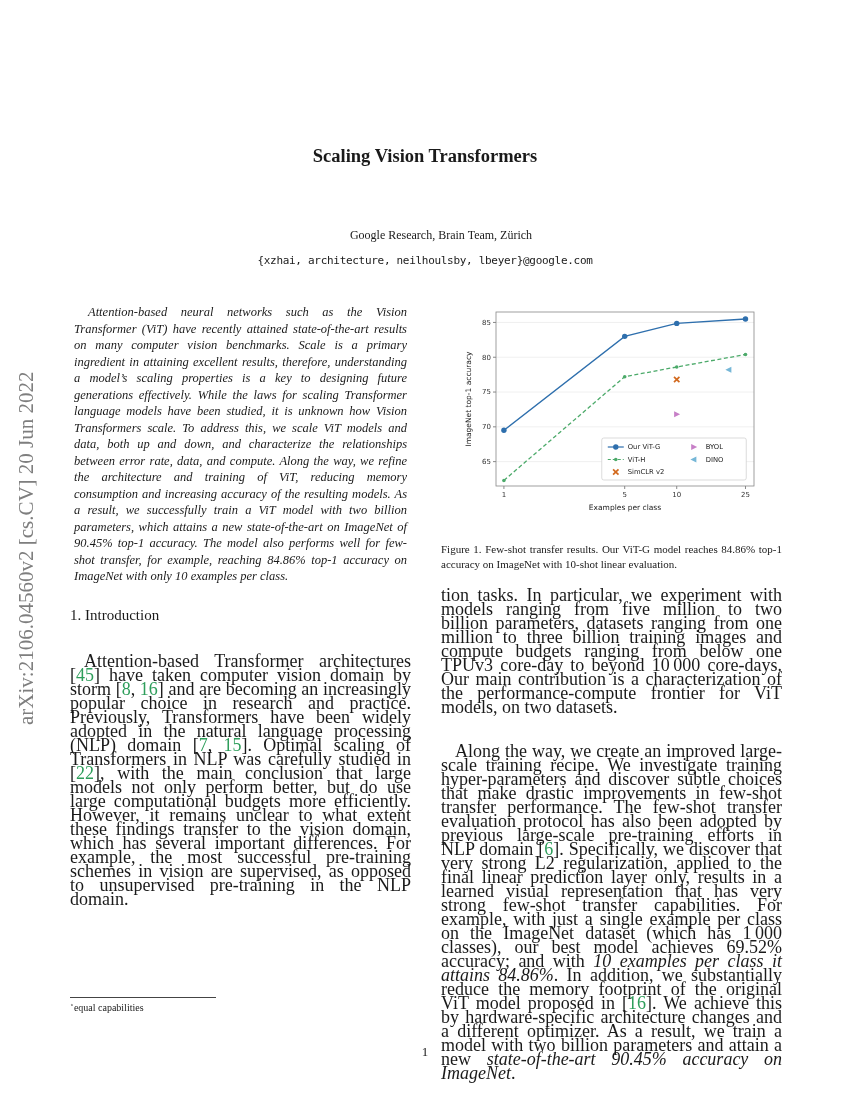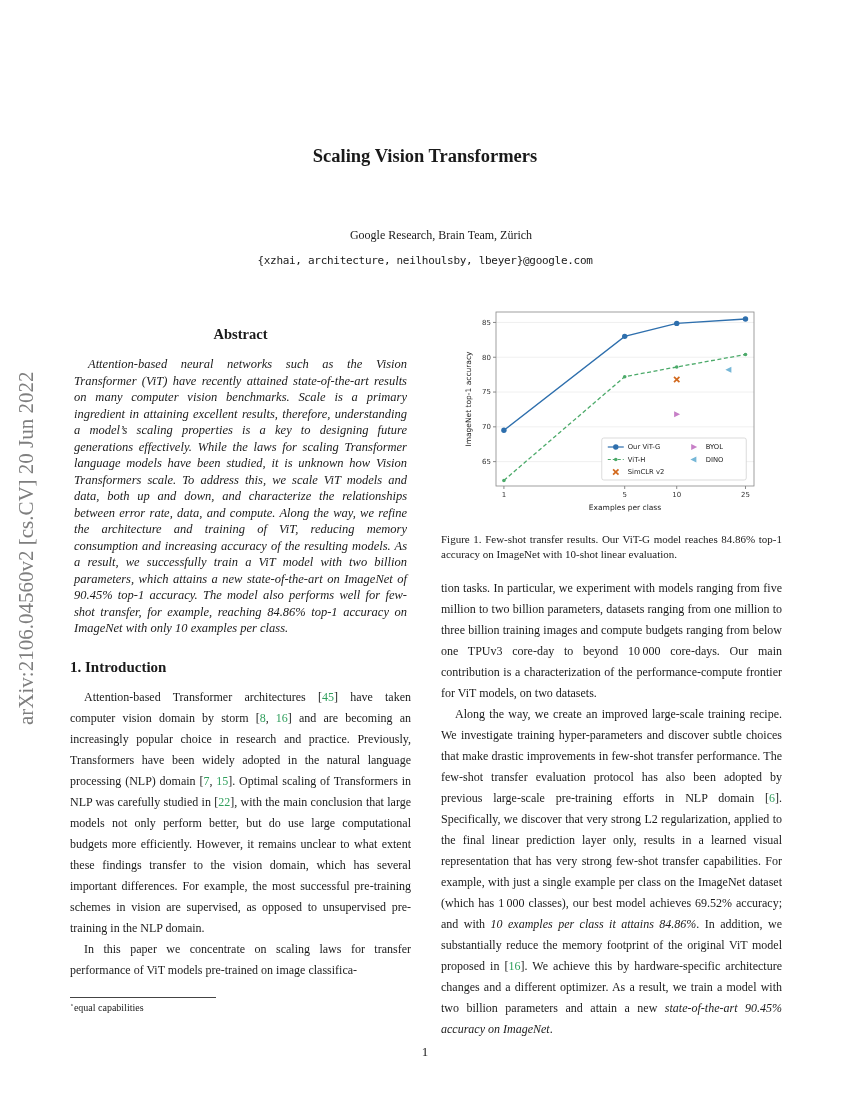--- a/index.html
+++ b/index.html
@@ -16,54 +16,52 @@
   }
   .title { position: absolute; top: 146px; left: 0; width: 100%; text-align: center; font-size: 18.5px; font-weight: bold; }
   .authors { position: absolute; top: 197px; left: 0; width: 100%; text-align: center; font-size: 14px; font-weight: bold; }
   .affiliation { position: absolute; top: 228px; left: 16px; width: 100%; text-align: center; font-size: 12px; }
   .email { position: absolute; top: 254px; left: 0; width: 100%; text-align: center; font-size: 11px; font-family: "DejaVu Sans Mono", monospace; letter-spacing: -0.3px; }
   sup { font-size: 62%; line-height: 0; }
   .columns { position: absolute; top: 300px; left: 70px; width: 712px; display: flex; gap: 30px; }
   .col { width: 341px; }
   .abstract-heading { text-align: center; font-size: 14.5px; font-weight: bold; margin-top: 26px; margin-bottom: 13px; }
   .abstract-text { font-style: italic; font-size: 12.5px; line-height: 16.5px; text-align: justify; text-indent: 14px; margin: 4px; }
-  .section-heading { font-size: 15px; font-weight: bold; margin-top: 22px; margin-bottom: 11px; }
-  .para { font-size: 12px; line-height: 21px; text-align: justify; margin: 0; }
-  .para.indent { text-indent: 14px; }
+  .section-heading { font-size: 15px; font-weight: normal; margin-top: 22px; margin-bottom: 11px; }
+  .para { font-size: 18px; line-height: 14px; text-align: justify; margin: 0; }
+  .para.indent { text-indent: 14px; margin-top: 30px; }
   .seg-cite { color: var(--cite-color, #2e9e5b); }
   .seg-italic { font-style: italic; }
   .figure { margin: 6px 0 0 0; text-align: center; }
   .figure svg { display: inline-block; }
   svg text { font-family: "DejaVu Sans", sans-serif; }
-  .caption { font-size: 11px; line-height: 14.8px; text-align: justify; margin-top: 12px; color: #1a1a1a; }
+  .caption { font-size: 11px; line-height: 14.8px; text-align: justify; margin-top: 22px; color: #1a1a1a; }
   .right-body { margin-top: 16px; }
   .footnote { position: absolute; top: 997px; left: 70px; width: 341px; }
   .footnote-rule { width: 146px; border-top: 1px solid #444; margin-bottom: 4px; }
   .footnote-text { font-size: 10px; }
   .page-number { position: absolute; top: 1044px; left: 0; width: 100%; text-align: center; font-size: 13px; }
 </style>
 </head>
 <body>
 
 <div class="page">
 
   <div class="arxiv-stamp">arXiv:2106.04560v2  [cs.CV]  20 Jun 2022</div>
 
   <div class="title">Scaling Vision Transformers</div>
   <div class="affiliation">Google Research, Brain Team, Zürich</div>
   <div class="email">{xzhai, architecture, neilhoulsby, lbeyer}@google.com</div>
 
   <div class="columns">
 
     <div class="col">
-      <div class="abstract-heading">Abstract</div>
       <p class="abstract-text">Attention-based neural networks such as the Vision Transformer (ViT) have recently attained state-of-the-art results on many computer vision benchmarks. Scale is a primary ingredient in attaining excellent results, therefore, understanding a model’s scaling properties is a key to designing future generations effectively. While the laws for scaling Transformer language models have been studied, it is unknown how Vision Transformers scale. To address this, we scale ViT models and data, both up and down, and characterize the relationships between error rate, data, and compute. Along the way, we refine the architecture and training of ViT, reducing memory consumption and increasing accuracy of the resulting models. As a result, we successfully train a ViT model with two billion parameters, which attains a new state-of-the-art on ImageNet of 90.45% top-1 accuracy. The model also performs well for few-shot transfer, for example, reaching 84.86% top-1 accuracy on ImageNet with only 10 examples per class.</p>
       <div class="section-heading">1. Introduction</div>
       <p class="para indent"><span>Attention-based Transformer architectures [</span><span class="seg-cite">45</span><span>] have taken computer vision domain by storm [</span><span class="seg-cite">8</span><span>, </span><span class="seg-cite">16</span><span>] and are becoming an increasingly popular choice in research and practice. Previously, Transformers have been widely adopted in the natural language processing (NLP) domain [</span><span class="seg-cite">7</span><span>, </span><span class="seg-cite">15</span><span>]. Optimal scaling of Transformers in NLP was carefully studied in [</span><span class="seg-cite">22</span><span>], with the main conclusion that large models not only perform better, but do use large computational budgets more efficiently. However, it remains unclear to what extent these findings transfer to the vision domain, which has several important differences. For example, the most successful pre-training schemes in vision are supervised, as opposed to unsupervised pre-training in the NLP domain.</span></p>
-      <p class="para indent"><span>In this paper we concentrate on scaling laws for transfer performance of ViT models pre-trained on image classifica-</span></p>
     </div>
 
     <div class="col">
       <figure class="figure">
         <svg width="300" height="210" viewBox="0 0 300 210" xmlns="http://www.w3.org/2000/svg">
             <line x1="34" x2="292" y1="155.64" y2="155.64" stroke="#e6e6e6" stroke-width="0.6"></line>
             <line x1="31" x2="34" y1="155.64" y2="155.64" stroke="#555" stroke-width="0.7"></line>
             <text x="29" y="158.04" text-anchor="end" font-size="7" fill="#333">65</text>
             <line x1="34" x2="292" y1="120.83999999999999" y2="120.83999999999999" stroke="#e6e6e6" stroke-width="0.6"></line>
             <line x1="31" x2="34" y1="120.83999999999999" y2="120.83999999999999" stroke="#555" stroke-width="0.7"></line>

